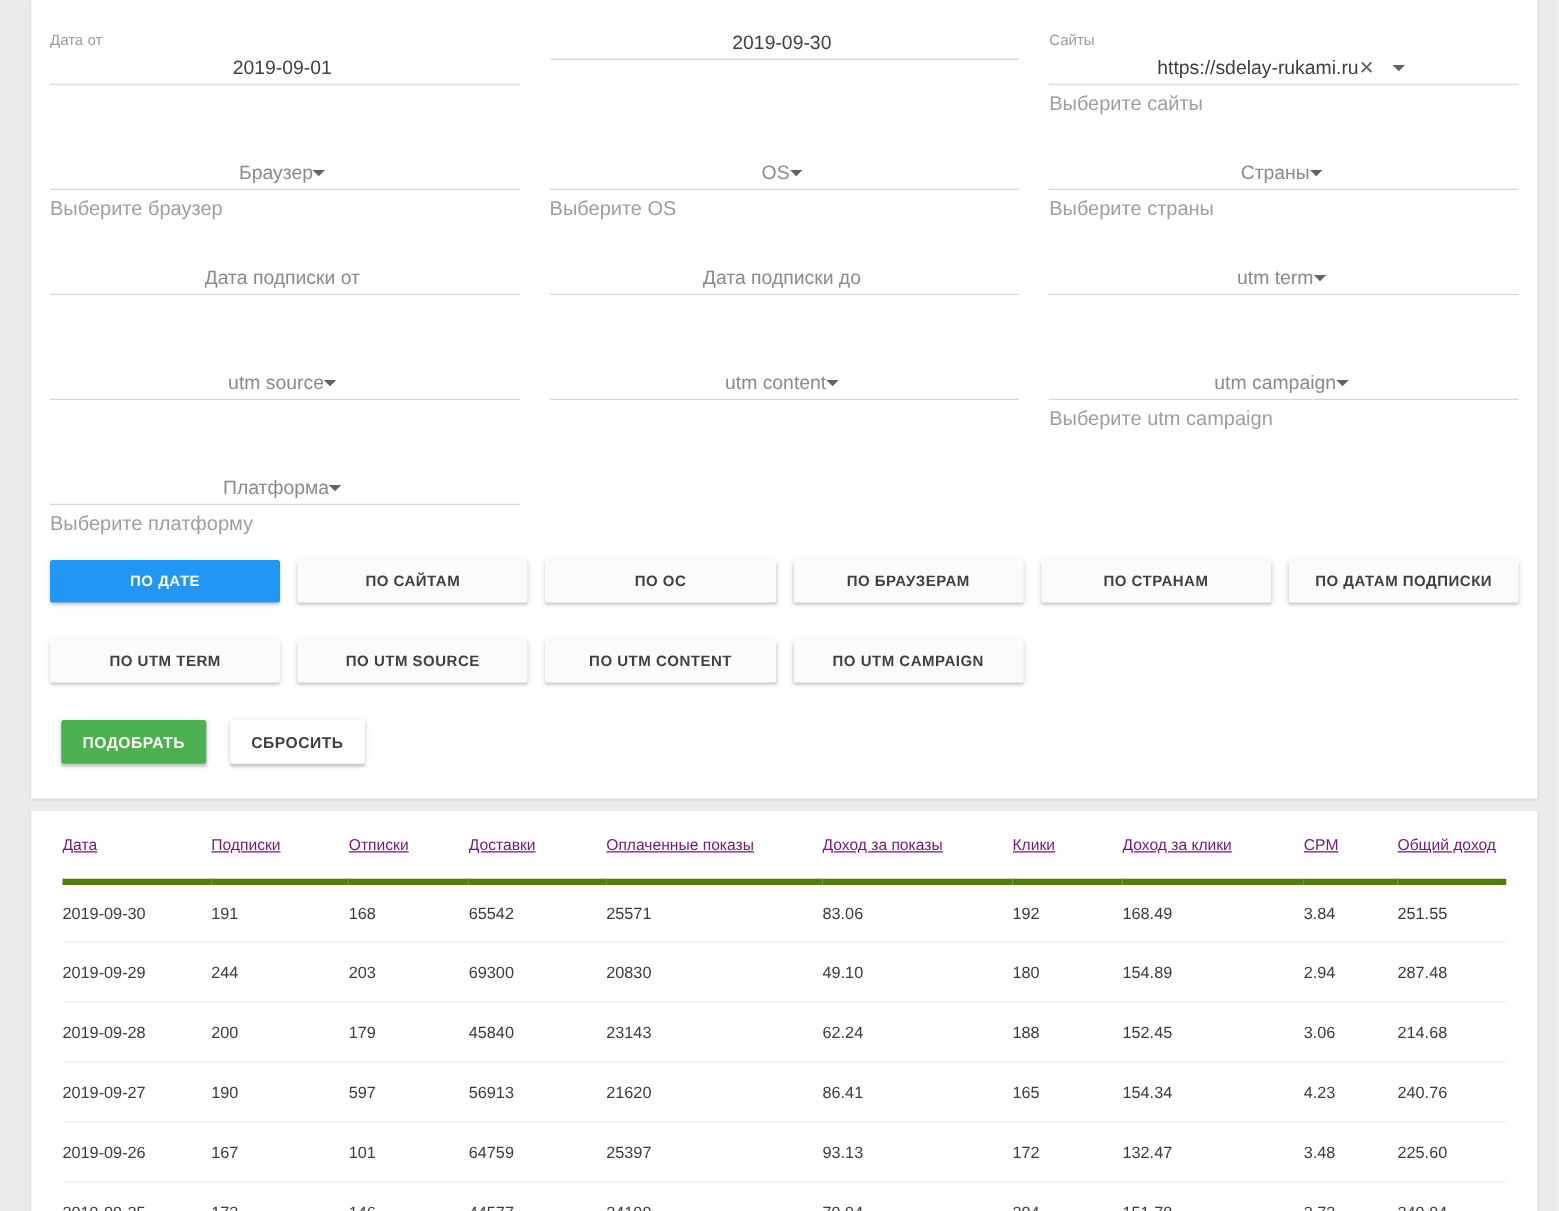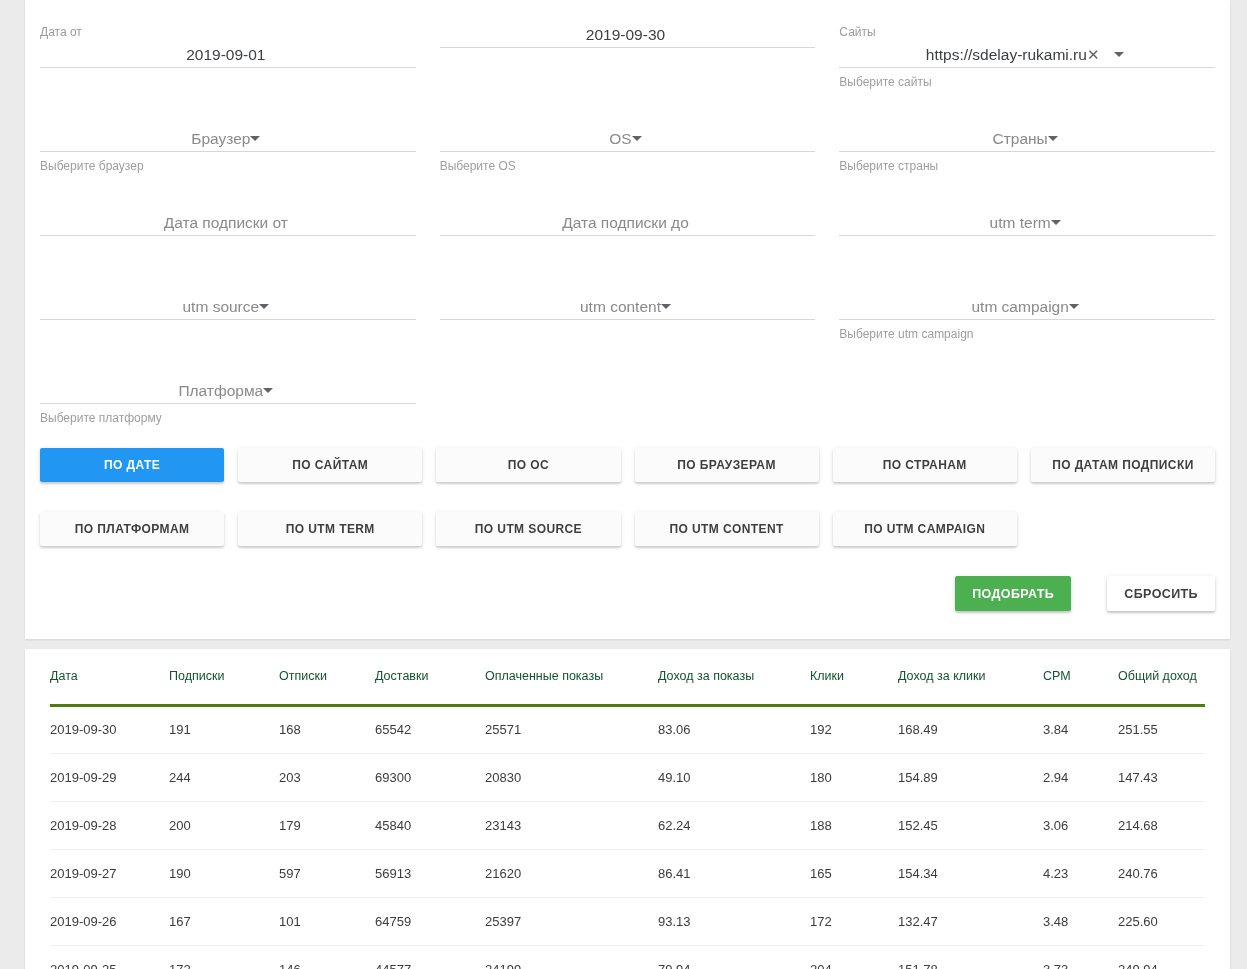--- a/index.html
+++ b/index.html
@@ -29,56 +29,56 @@
   .f-value { font-size: 15.5px; white-space: nowrap; overflow: hidden; }
   .f-value.filled { color: #3d4043; }
   .f-value.placeholder { color: #8a8a8a; }
   .f-icons { display: flex; align-items: center; gap: 15px; padding-right: 4px; flex: none; }
   .caret {
     width: 0; height: 0; display: inline-block;
     border-left: 5px solid transparent; border-right: 5px solid transparent;
     border-top: 5px solid #5f6368;
   }
   .clear-x { font-size: 15px; color: #5f6368; line-height: 1; cursor: pointer; }
-  .f-helper { padding-top: 7px; font-size: 12px; color: #9e9e9e; }
+  .f-helper { padding-top: 7px; font-size: 16px; color: #9e9e9e; }
 
   
   .tabs-grid {
     display: grid; grid-template-columns: repeat(6, 1fr); column-gap: 14px;
   }
   #tabs-row1 { margin-top: 6px; }
   #tabs-row2 { margin-top: 30px; }
   .tab-btn {
     height: 34px; border: none; border-radius: 2px; background: #fbfbfb;
     font-family: "Liberation Sans", sans-serif;
     font-size: 12px; font-weight: bold; letter-spacing: 0.4px; color: #3f3f3f;
     box-shadow: 0 2px 2px rgba(0,0,0,0.14), 0 1px 5px rgba(0,0,0,0.10);
     cursor: pointer; white-space: nowrap;
   }
   .tab-btn.active { background: #2196f3; color: #ffffff; }
 
   
-  .actions-row { margin-top: 30px; padding-left: 9px; display: flex; gap: 36px; justify-content: flex-end; }
+  .actions-row { margin-top: 30px; padding-left: 9px; display: flex; gap: 19px; }
   .btn {
     height: 35px; padding: 0 17px; border: none; border-radius: 2px;
     font-family: "Liberation Sans", sans-serif;
     font-size: 12.5px; font-weight: bold; letter-spacing: 0.4px;
     box-shadow: 0 2px 2px rgba(0,0,0,0.16), 0 1px 5px rgba(0,0,0,0.12);
     cursor: pointer;
   }
   .btn-green { background: #4caf50; color: #ffffff; }
   .btn-white { background: #ffffff; color: #3f3f3f; }
 
   
   .table-card { margin: 10px 17px 0 25px; width: 1205px; padding: 0 25px; }
   .data-table { width: 100%; border-collapse: collapse; table-layout: fixed; }
   .data-table th {
-    text-align: left; font-weight: normal; color: #14532d; font-size: 12.5px;
-    height: 56px; vertical-align: middle; border-bottom: 3px solid #4d7c0f;
-    white-space: nowrap; overflow: hidden;
+    text-align: left; font-weight: normal; color: #701a75; font-size: 12.5px;
+    height: 56px; vertical-align: middle; border-bottom: 5px solid #4d7c0f;
+    white-space: nowrap; overflow: hidden; text-decoration: underline;
   }
   .data-table td {
     font-size: 13px; color: #3c3c3c; height: 48px; vertical-align: middle;
     border-bottom: 1px solid #ededed; white-space: nowrap; overflow: hidden;
   }
   .data-table th:nth-child(1),  .data-table td:nth-child(1)  { width: 119px; }
   .data-table th:nth-child(2),  .data-table td:nth-child(2)  { width: 110px; }
   .data-table th:nth-child(3),  .data-table td:nth-child(3)  { width: 96px;  }
   .data-table th:nth-child(4),  .data-table td:nth-child(4)  { width: 110px; }
   .data-table th:nth-child(5),  .data-table td:nth-child(5)  { width: 173px; }
@@ -221,21 +221,20 @@
 
     <div class="tabs-grid" id="tabs-row1">
         <button class="tab-btn active">ПО ДАТЕ</button>
         <button class="tab-btn">ПО САЙТАМ</button>
         <button class="tab-btn">ПО ОС</button>
         <button class="tab-btn">ПО БРАУЗЕРАМ</button>
         <button class="tab-btn">ПО СТРАНАМ</button>
         <button class="tab-btn">ПО ДАТАМ ПОДПИСКИ</button>
       </div>
     <div class="tabs-grid" id="tabs-row2">
-        <button class="tab-btn">ПО ПЛАТФОРМАМ</button>
         <button class="tab-btn">ПО UTM TERM</button>
         <button class="tab-btn">ПО UTM SOURCE</button>
         <button class="tab-btn">ПО UTM CONTENT</button>
         <button class="tab-btn">ПО UTM CAMPAIGN</button>
       </div>
 
     <div class="actions-row">
       <button class="btn btn-green">ПОДОБРАТЬ</button>
       <button class="btn btn-white">СБРОСИТЬ</button>
     </div>
@@ -273,21 +272,21 @@
           <tr>
             <td>2019-09-29</td>
             <td>244</td>
             <td>203</td>
             <td>69300</td>
             <td>20830</td>
             <td>49.10</td>
             <td>180</td>
             <td>154.89</td>
             <td>2.94</td>
-            <td>147.43</td>
+            <td>287.48</td>
           </tr>
           <tr>
             <td>2019-09-28</td>
             <td>200</td>
             <td>179</td>
             <td>45840</td>
             <td>23143</td>
             <td>62.24</td>
             <td>188</td>
             <td>152.45</td>

